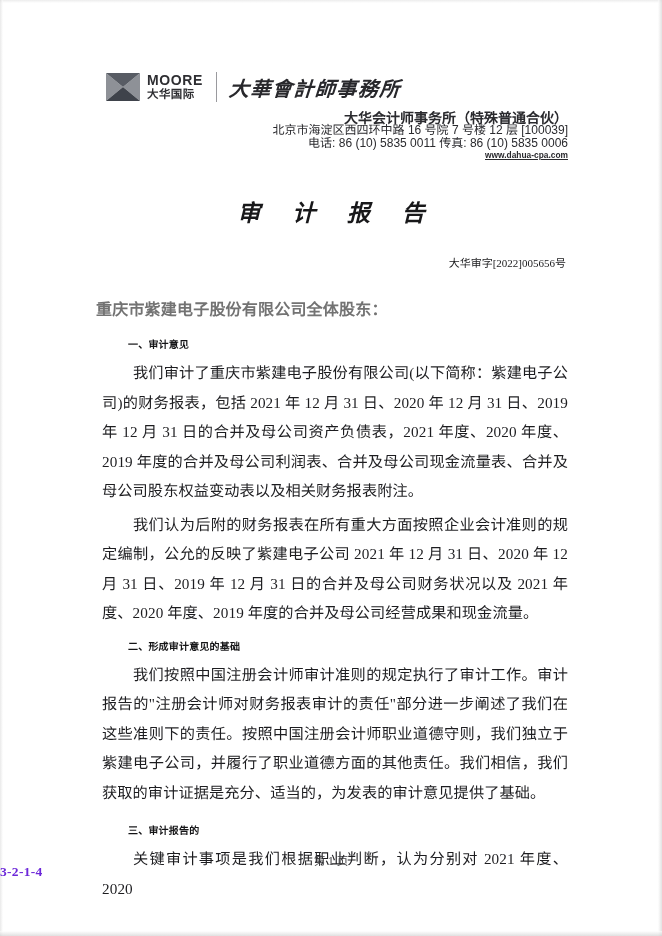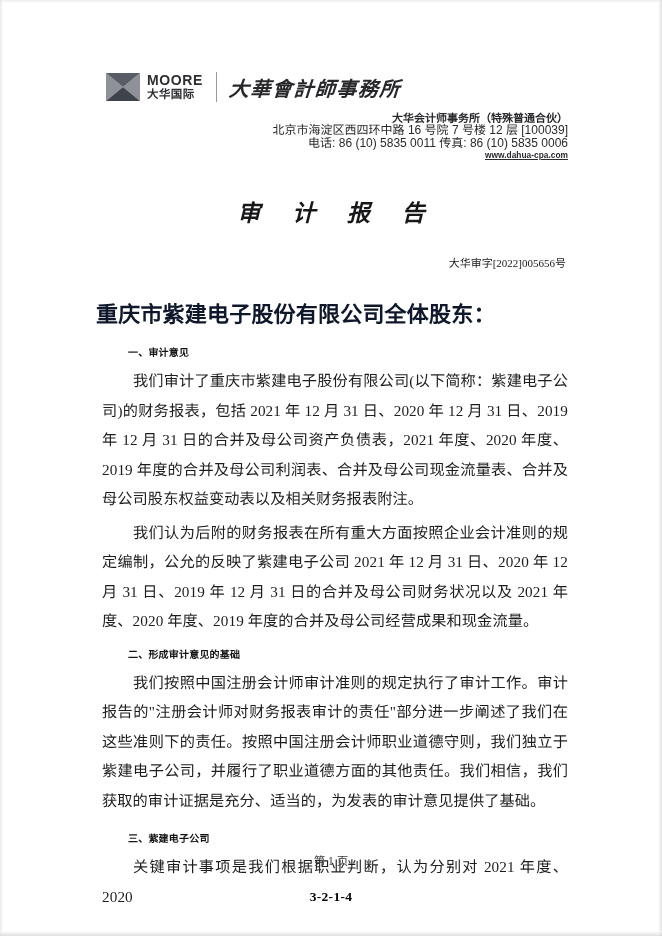--- a/index.html
+++ b/index.html
@@ -120,21 +120,21 @@
     font-family: "Liberation Sans", sans-serif;
     color: #2a2a2e;
   }
   .firm-info .fi-line {
     font-size: 12px;
     line-height: 12.4px;
     white-space: nowrap;
   }
   .firm-info .fi-name {
     font-weight: bold;
-    font-size: 11px;
+    font-size: 14px;
   }
   .firm-info .fi-web {
     font-weight: bold;
     text-decoration: underline;
     font-size: 8.4px;
   }
 
   
   .doc-title {
     position: absolute;
@@ -164,23 +164,23 @@
   .body-area {
     position: absolute;
     left: 96px;
     top: 296px;
     width: 472px;
   }
 
   .addressee {
     font-family: "Liberation Serif", serif;
     font-weight: bold;
-    font-size: 22px;
+    font-size: 16px;
     letter-spacing: .2px;
-    color: #0f172a;
+    color: #737373;
     margin: 0 0 16px 0;
   }
 
   .section-head {
     font-family: "Liberation Serif", serif;
     font-weight: bold;
     font-size: 10px;
     color: #141416;
     margin: 0 0 7px 0;
     padding-left: 32px;
@@ -208,28 +208,27 @@
     top: 852px;
     width: 662px;
     text-align: center;
     font-family: "Liberation Serif", serif;
     font-size: 11.5px;
     color: #39393c;
   }
   .doc-code {
     position: absolute;
     left: 0;
-    top: 889px;
-    width: 662px;
-    text-align: center;
+    top: 864px;
+    width: 662px;
     font-family: "Liberation Serif", serif;
     font-weight: bold;
     font-size: 13.5px;
     letter-spacing: .3px;
-    color: #000000;
+    color: #6d28d9;
   }
 </style>
 </head>
 <body>
 
 <div class="page">
 
   <div class="scan-edge-top"></div>
   <div class="scan-edge-left"></div>
   <div class="scan-edge-right"></div>
@@ -271,20 +270,20 @@
     <p class="para">我们审计了重庆市紫建电子股份有限公司(以下简称：紫建电子公司)的财务报表，包括 2021 年 12 月 31 日、2020 年 12 月 31 日、2019 年 12 月 31 日的合并及母公司资产负债表，2021 年度、2020 年度、2019 年度的合并及母公司利润表、合并及母公司现金流量表、合并及母公司股东权益变动表以及相关财务报表附注。</p>
     <p class="para">我们认为后附的财务报表在所有重大方面按照企业会计准则的规定编制，公允的反映了紫建电子公司 2021 年 12 月 31 日、2020 年 12 月 31 日、2019 年 12 月 31 日的合并及母公司财务状况以及 2021 年度、2020 年度、2019 年度的合并及母公司经营成果和现金流量。</p>
 
     <div class="gap-sm"></div>
 
     <div class="section-head">二、形成审计意见的基础</div>
     <p class="para">我们按照中国注册会计师审计准则的规定执行了审计工作。审计报告的"注册会计师对财务报表审计的责任"部分进一步阐述了我们在这些准则下的责任。按照中国注册会计师职业道德守则，我们独立于紫建电子公司，并履行了职业道德方面的其他责任。我们相信，我们获取的审计证据是充分、适当的，为发表的审计意见提供了基础。</p>
 
     <div class="gap-md"></div>
 
-    <div class="section-head">三、紫建电子公司</div>
+    <div class="section-head">三、审计报告的</div>
     <p class="para">关键审计事项是我们根据职业判断，认为分别对 2021 年度、2020</p>
   </div>
 
   <div class="page-num">第 1 页</div>
   <div class="doc-code">3-2-1-4</div>
 
 </div>
 
 </body></html>

